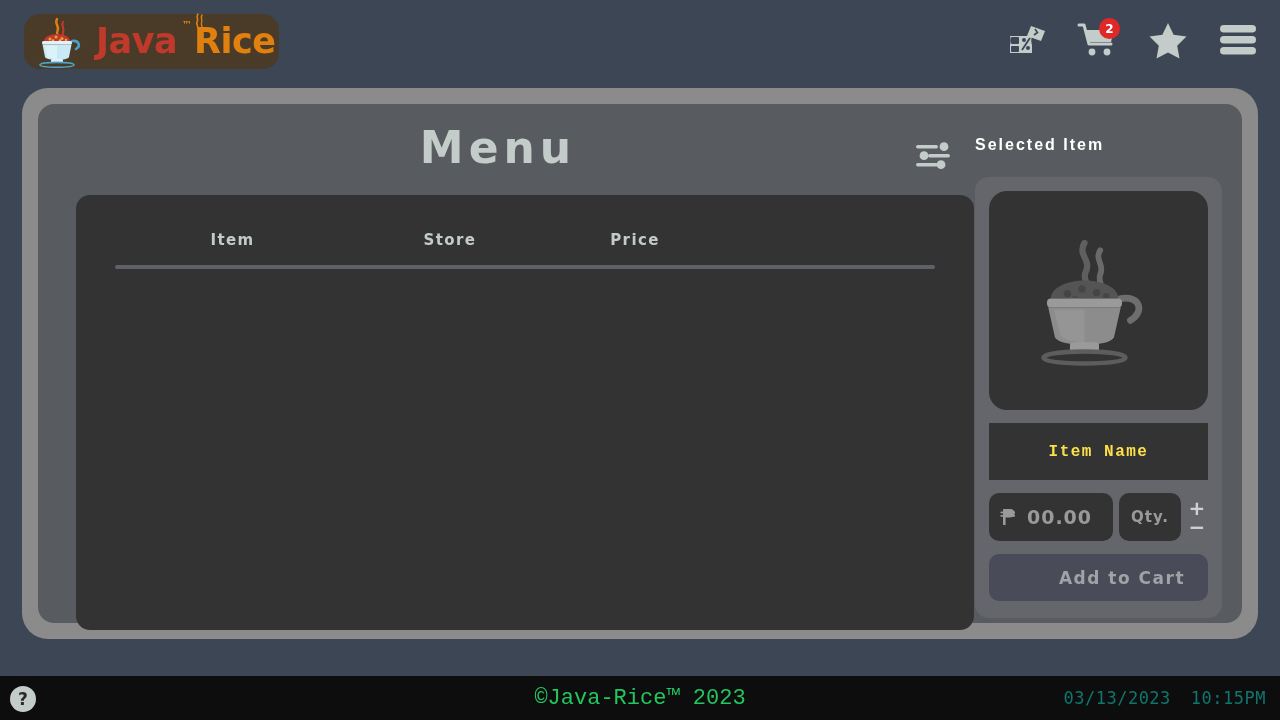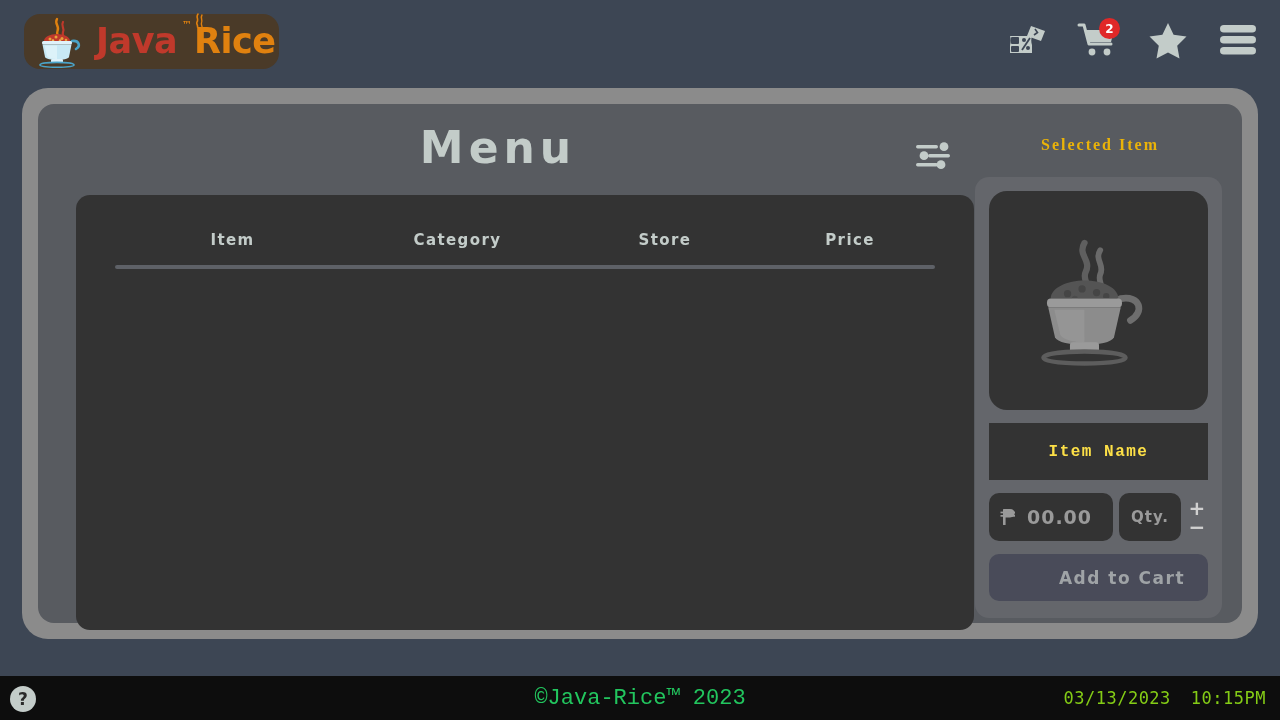--- a/index.html
+++ b/index.html
@@ -180,27 +180,26 @@
 
   
   #selected-panel {
     position: absolute;
     right: 17px; top: 16px;
     width: 250px; height: 503px;
   }
 
   #selected-title {
     width: 100%;
-    text-align: center;
     padding-top: 16px;
-    font-family: Liberation Serif, serif;
+    font-family: Liberation Sans, sans-serif;
     font-size: 16px;
     font-weight: bold;
     letter-spacing: 2px;
-    color: #eab308;
+    color: #ffffff;
   }
 
   #selected-card {
     position: absolute;
     left: 0; top: 57px;
     width: 247px; height: 441px;
     background: #64666b;
     border-radius: 14px;
     padding: 14px;
   }
@@ -348,21 +347,21 @@
   #footer-clock {
     position: absolute;
     right: 14px; top: 0;
     height: 44px;
     display: flex;
     align-items: center;
     gap: 20px;
     font-family: "DejaVu Sans Mono", monospace;
     font-size: 17px;
     letter-spacing: 0.5px;
-    color: #84cc16;
+    color: #0f766e;
   }
 </style>
 </head>
 <body>
 
 <div id="topbar">
 
   <div id="logo-badge">
     <svg id="logo-mark" viewBox="0 0 62 58">
       <path d="M25 6 C22 11 28 13 25.5 18 C24 21 27 23 26 25" stroke="#e0810f" stroke-width="2.4" fill="none" stroke-linecap="round"></path>
@@ -452,21 +451,20 @@
         <circle cx="10" cy="15.7" r="4.4" fill="#c3ccc9"></circle>
         <rect x="2" y="23" width="22" height="3.4" rx="1.7" fill="#c3ccc9"></rect>
         <circle cx="27" cy="24.7" r="4.4" fill="#c3ccc9"></circle>
       </svg>
     </div>
 
     <div id="menu-table">
       <div id="table-head">
         <div id="table-head-row">
           <div class="th th-item">Item</div>
-          <div class="th th-category">Category</div>
           <div class="th th-store">Store</div>
           <div class="th th-price">Price</div>
         </div>
         <div id="table-divider"></div>
       </div>
       <div id="table-body"></div>
     </div>
 
     <div id="selected-panel">
       <div id="selected-title">Selected Item</div>

